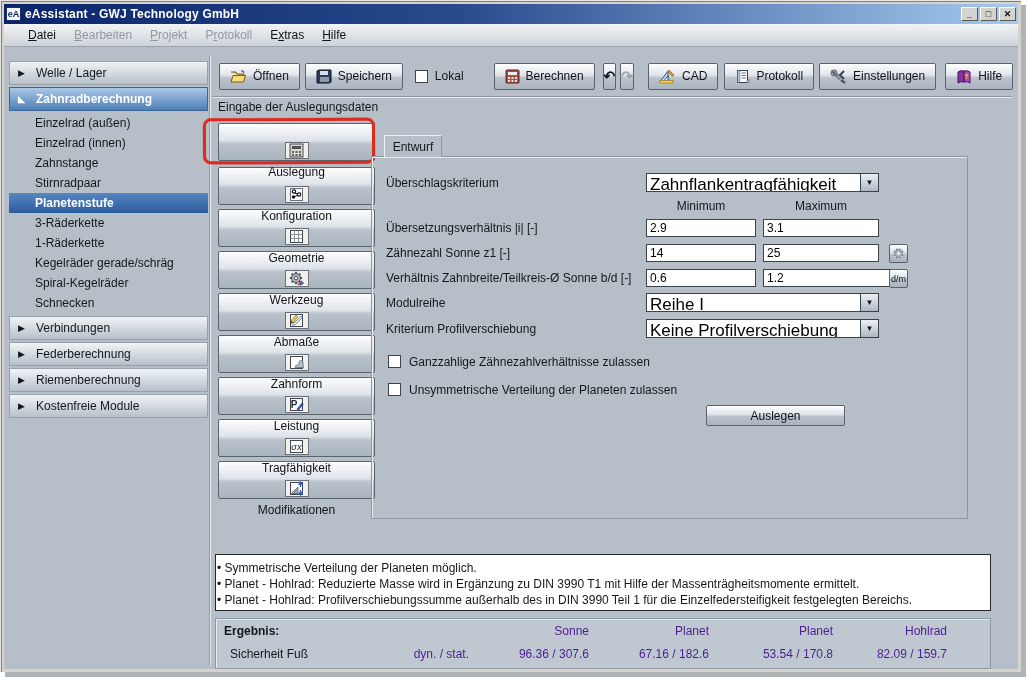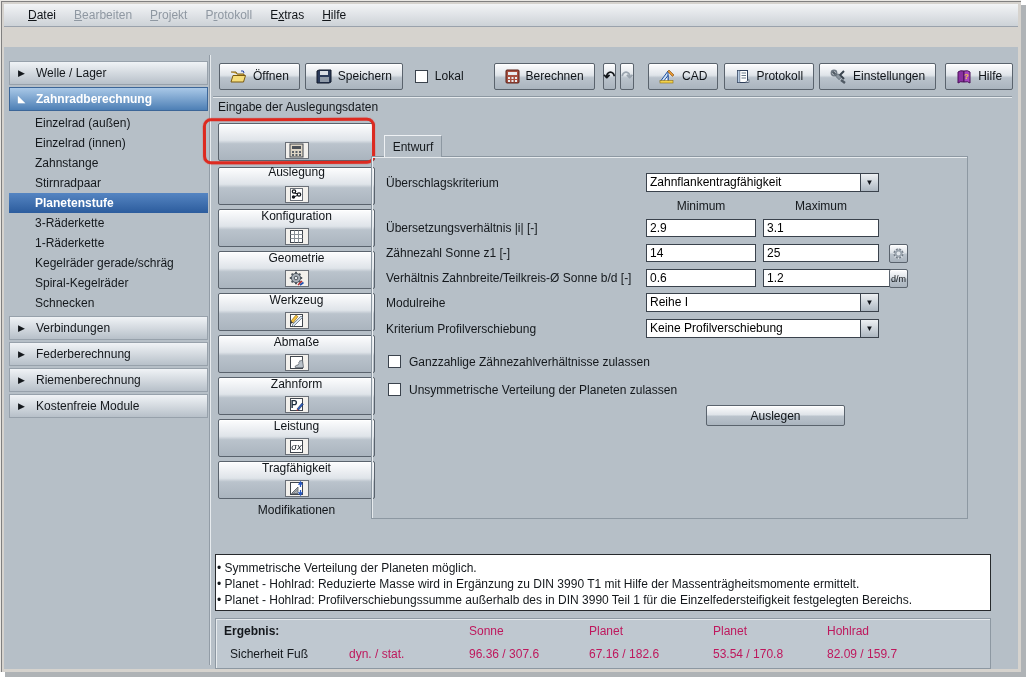--- a/index.html
+++ b/index.html
@@ -76,47 +76,56 @@
   .tab { position:absolute; left:380px; top:88px; width:58px; height:22px;
     background:#b6bfc7; border:1px solid #8d98a2; border-bottom:none;
     border-top-color:#eef1f4; border-left-color:#eef1f4; z-index:2;
     display:flex; align-items:center; justify-content:center; font-size:12px; color:#14181c; }
   .form-panel { position:absolute; left:367px; top:109px; width:597px; height:363px;
     border:1px solid #8d98a2; box-shadow:1px 1px 0 #e7ebee inset; }
   .f-label { position:absolute; left:14px; font-size:12px; color:#14181c; }
   .f-colhead { position:absolute; font-size:12px; color:#14181c; text-align:center; }
   .dropdown { position:absolute; left:274px; width:233px; height:19px; background:#fff;
     border:1px solid #3a424c; display:flex; }
-  .dd-value { flex:1; font-size:12px; color:#000; padding:1px 3px; overflow:hidden;
+  .dd-value { flex:1; font-size:17px; color:#000; padding:1px 3px; overflow:hidden;
     white-space:nowrap; }
   .dd-btn { width:18px; background:linear-gradient(#eef1f4,#aeb8c2);
     border-left:1px solid #3a424c; display:flex; align-items:center; justify-content:center;
     font-size:8px; color:#10141a; }
   .f-input { position:absolute; height:18px; background:#fff; border:1px solid #3a424c;
     font-family:"Liberation Sans",sans-serif; font-size:12px; color:#000; padding:0 3px; }
   .side-sq { position:absolute; left:517px; width:19px; height:19px; padding:0; }
   .f-chk { position:absolute; left:16px; width:13px; height:13px; background:#fff;
     border:1px solid #3a424c; }
   .f-chk-label { position:absolute; left:37px; font-size:12px; color:#14181c; }
   .auslegen-btn { position:absolute; left:334px; top:248px; width:139px; height:21px; }
   
   .info-box { position:absolute; left:211px; top:507px; width:776px; height:57px;
     background:#ffffff; border:1px solid #26292c; padding:5px 1px; }
   .info-line { font-size:12px; color:#14181c; line-height:16px; }
   .results { position:absolute; left:211px; top:571px; width:776px; height:51px;
     background:#bfc8d0; border:1px solid #8d98a2; box-shadow:1px 1px 0 #e7ebee inset; }
-  .res-cell { position:absolute; font-size:12px; color:#be185d; width:120px; text-align:left; }
+  .res-cell { position:absolute; font-size:12px; color:#4c1d95; width:120px; text-align:right; }
   .res-label { position:absolute; font-size:12px; color:#14181c; }
   svg { display:block; }
 </style>
 </head>
 <body>
 
 <div class="window">
 
+  <div class="titlebar">
+    <div class="app-icon">eA</div>
+    <div class="title-text">eAssistant - GWJ Technology GmbH</div>
+    <div class="win-btns">
+      <div class="win-btn">_</div>
+      <div class="win-btn">□</div>
+      <div class="win-btn">✕</div>
+    </div>
+  </div>
 
   <div class="menubar">
     <div class="menu-item"><u>D</u>atei</div>
     <div class="menu-item disabled"><u>B</u>earbeiten</div>
     <div class="menu-item disabled"><u>P</u>rojekt</div>
     <div class="menu-item disabled">P<u>r</u>otokoll</div>
     <div class="menu-item">E<u>x</u>tras</div>
     <div class="menu-item"><u>H</u>ilfe</div>
   </div>
 

